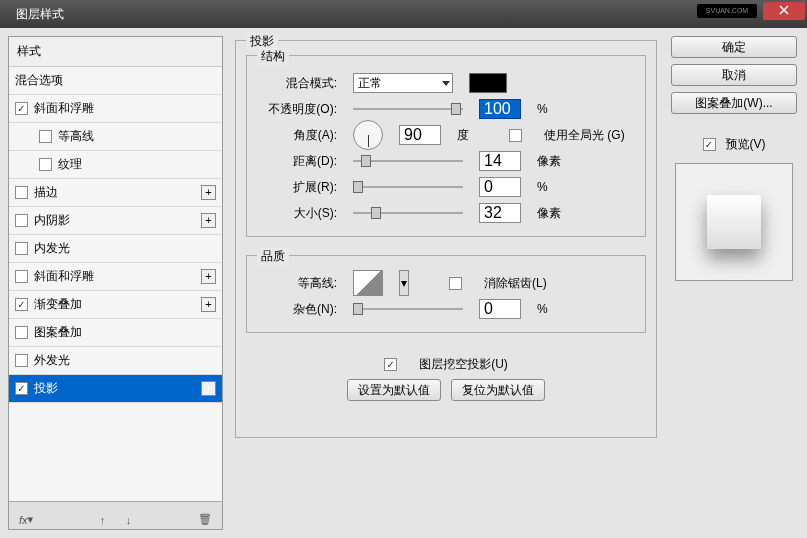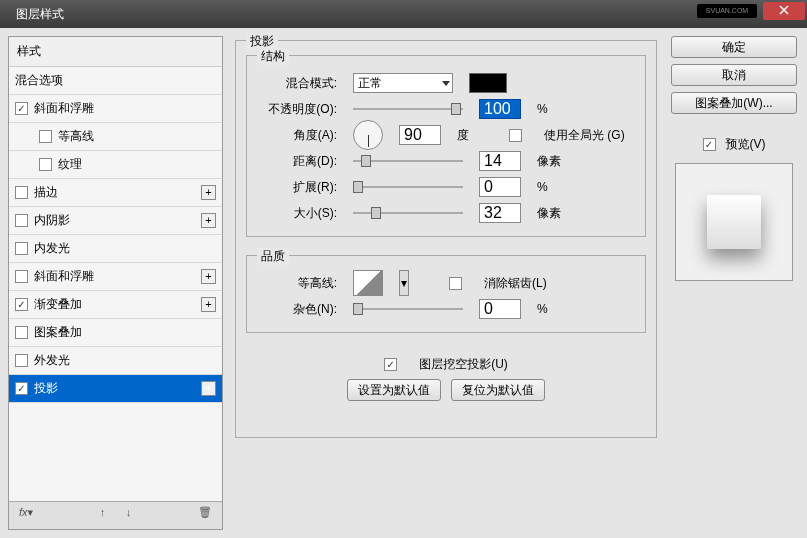--- a/index.html
+++ b/index.html
@@ -13,21 +13,21 @@
 .left-panel { width: 215px; border: 1px solid #999; background: #f5f5f5; display: flex; flex-direction: column; position: relative; }
 .style-header { padding: 6px 8px; border-bottom: 1px solid #ccc; background: #f0f0f0; font-size: 12px; }
 .style-row { padding: 5px 6px; border-bottom: 1px solid #d8d8d8; font-size: 12px; display: flex; align-items: center; position: relative; cursor: pointer; }
 .style-row.indent { padding-left: 30px; }
 .style-row.selected { background: #0066cc; color: #fff; }
 .chk { width: 13px; height: 13px; border: 1px solid #888; background: #fff; margin-right: 6px; display: inline-flex; align-items: center; justify-content: center; cursor: pointer; }
 .chk.checked::after { content: "✓"; font-size: 10px; color: #333; }
 .style-row.selected .chk.checked::after { color: #333; }
 .plus-btn { position: absolute; right: 6px; width: 15px; height: 15px; border: 1px solid #888; background: #f0f0f0; font-size: 11px; line-height: 12px; text-align: center; cursor: pointer; }
 .left-footer { position: absolute; bottom: 0; left: 0; right: 0; height: 28px; background: #e0e0e0; border-top: 1px solid #aaa; display: flex; align-items: center; padding: 0 6px; gap: 4px; }
-.footer-btn { width: 22px; height: 20px; display: flex; align-items: flex-start; justify-content: center; cursor: pointer; font-size: 11px; color: #555; }
+.footer-btn { width: 22px; height: 20px; display: flex; align-items: flex-end; justify-content: center; cursor: pointer; font-size: 11px; color: #555; }
 .footer-spacer { flex: 1; }
 .middle-panel { flex: 1; padding: 4px; }
 .group-title { font-size: 12px; position: absolute; top: -8px; left: 10px; background: #e8e8e8; padding: 0 4px; }
 .outer-group { border: 1px solid #aaa; position: relative; padding: 14px 10px 10px; height: 398px; }
 .inner-group { border: 1px solid #aaa; position: relative; padding: 14px 10px 10px; margin-bottom: 18px; }
 .form-row { display: flex; align-items: center; height: 26px; font-size: 12px; gap: 16px; }
 .form-label { width: 80px; text-align: right; }
 .select-box { width: 100px; height: 20px; border: 1px solid #888; background: #fff; display: flex; align-items: center; padding: 0 4px; font-size: 12px; position: relative; cursor: pointer; }
 .select-arrow { position: absolute; right: 2px; width: 0; height: 0; border-left: 4px solid transparent; border-right: 4px solid transparent; border-top: 5px solid #333; }
 .color-swatch { width: 38px; height: 20px; background: #000; border: 1px solid #666; cursor: pointer; }

